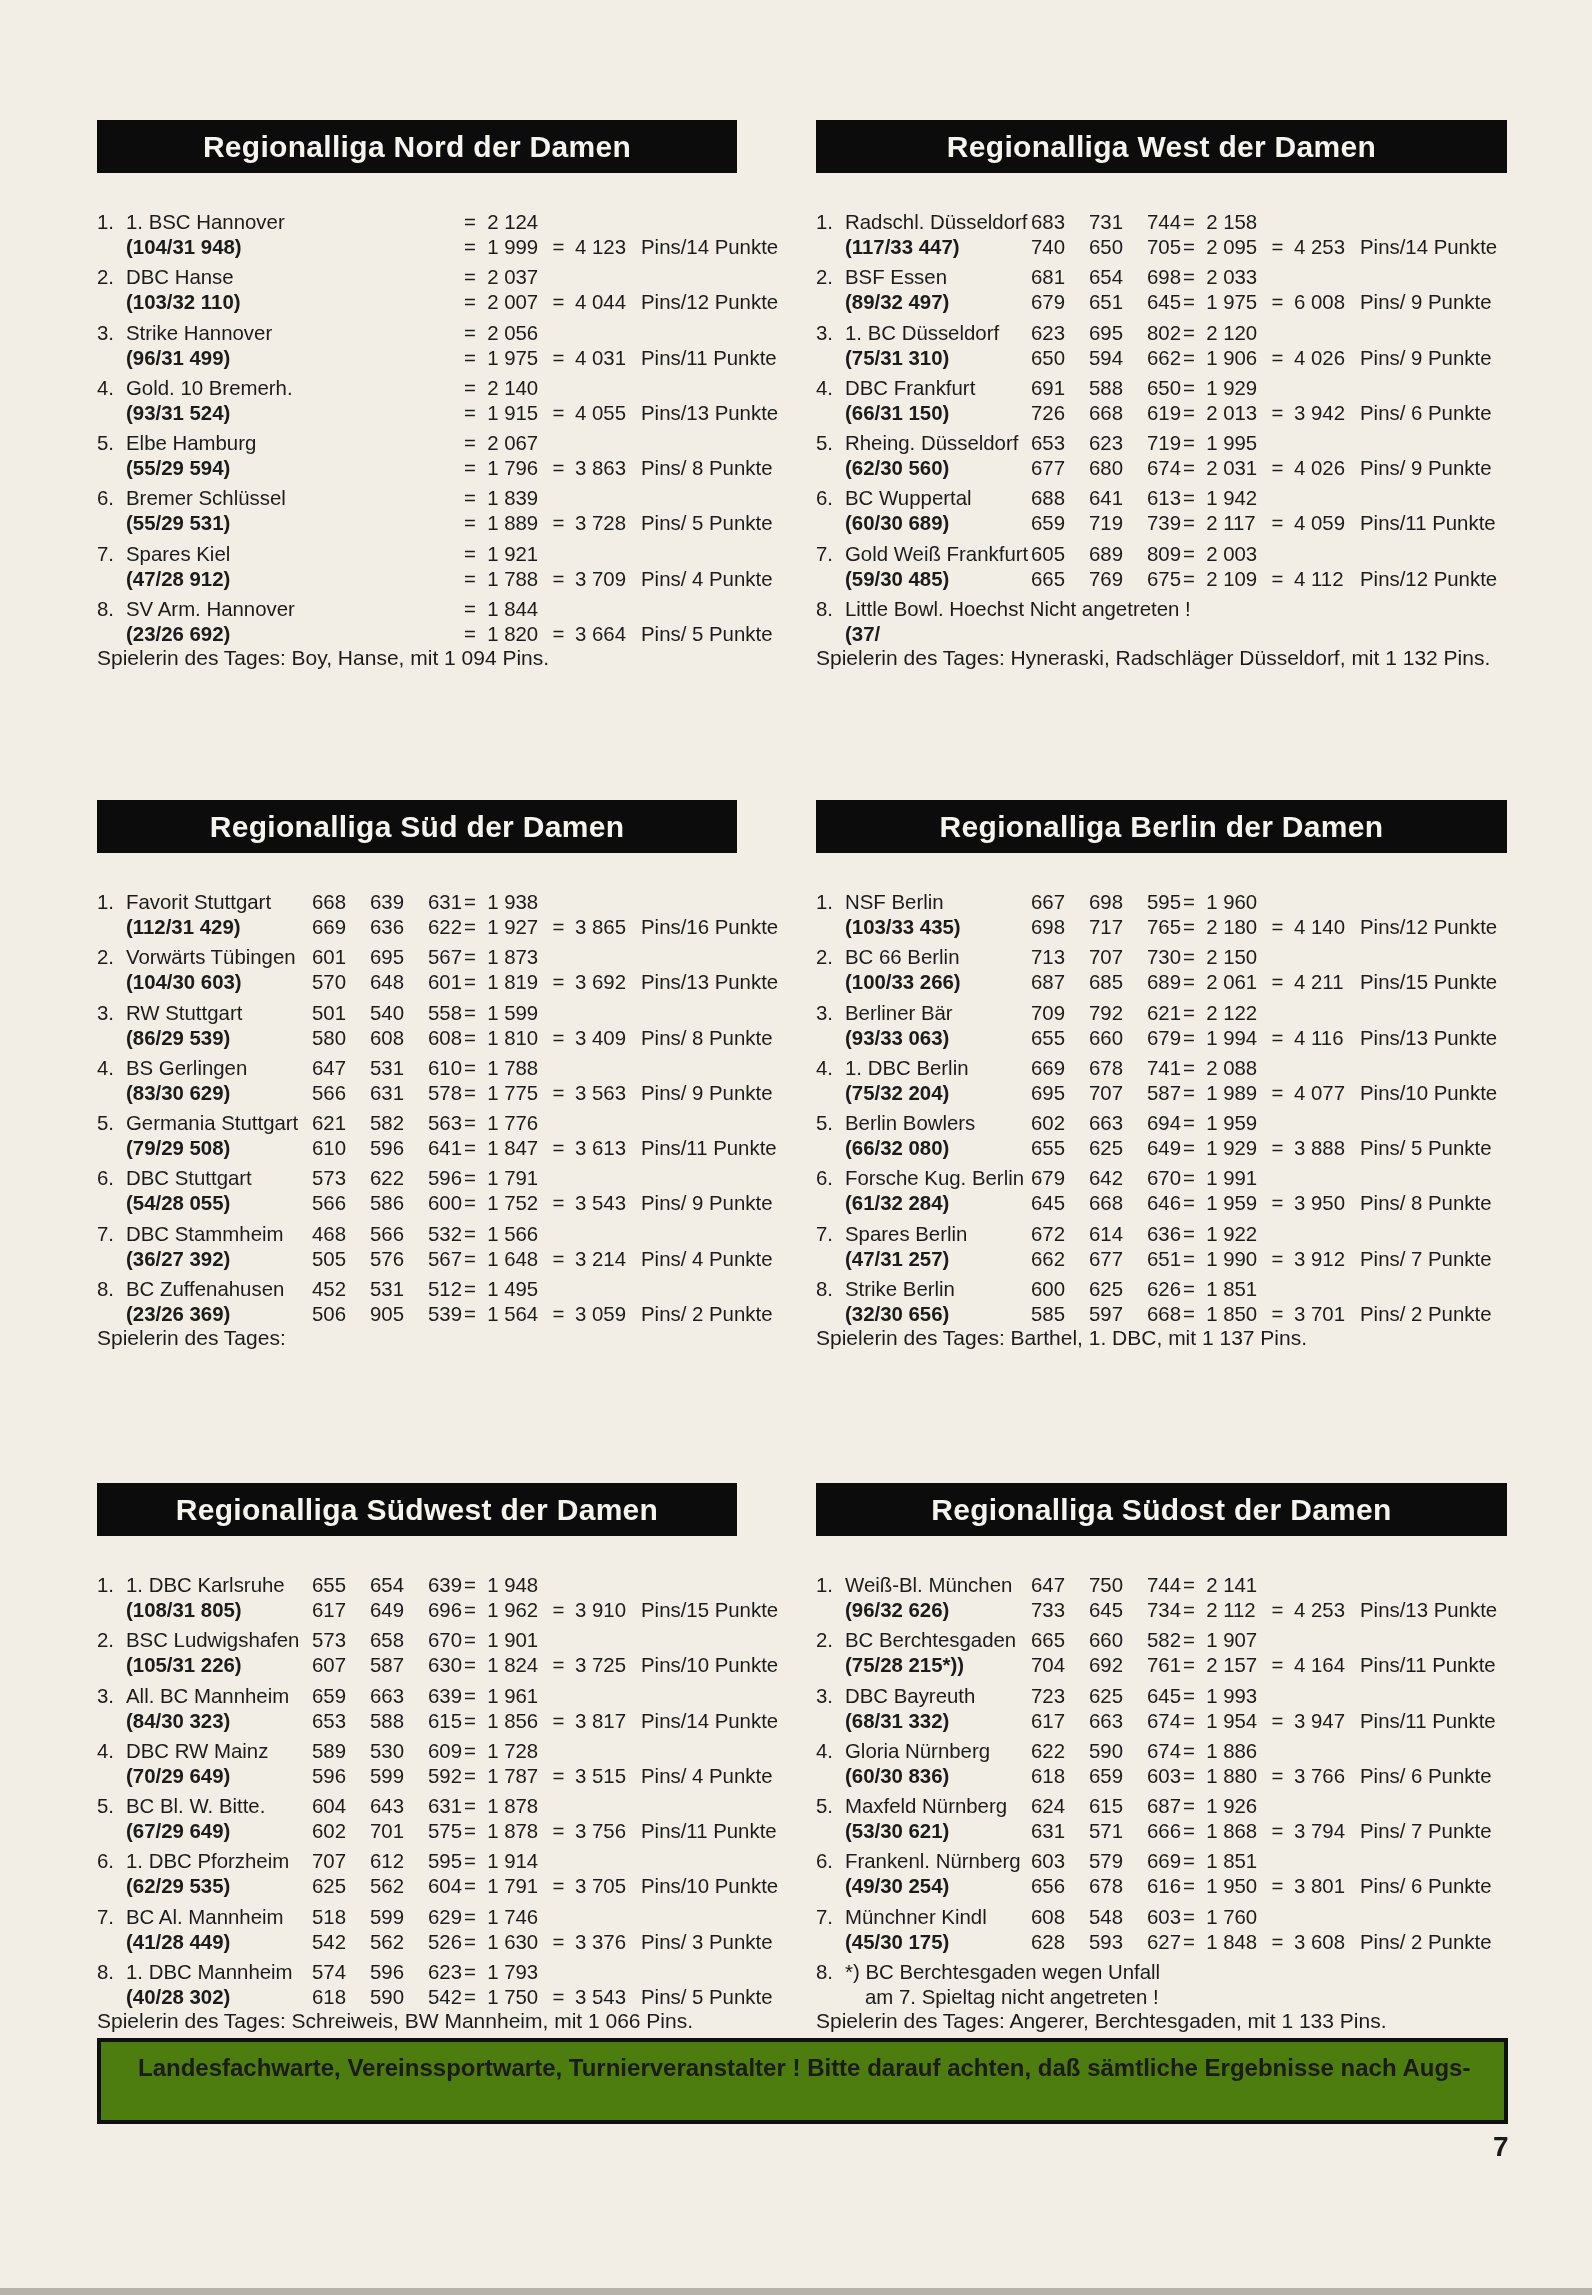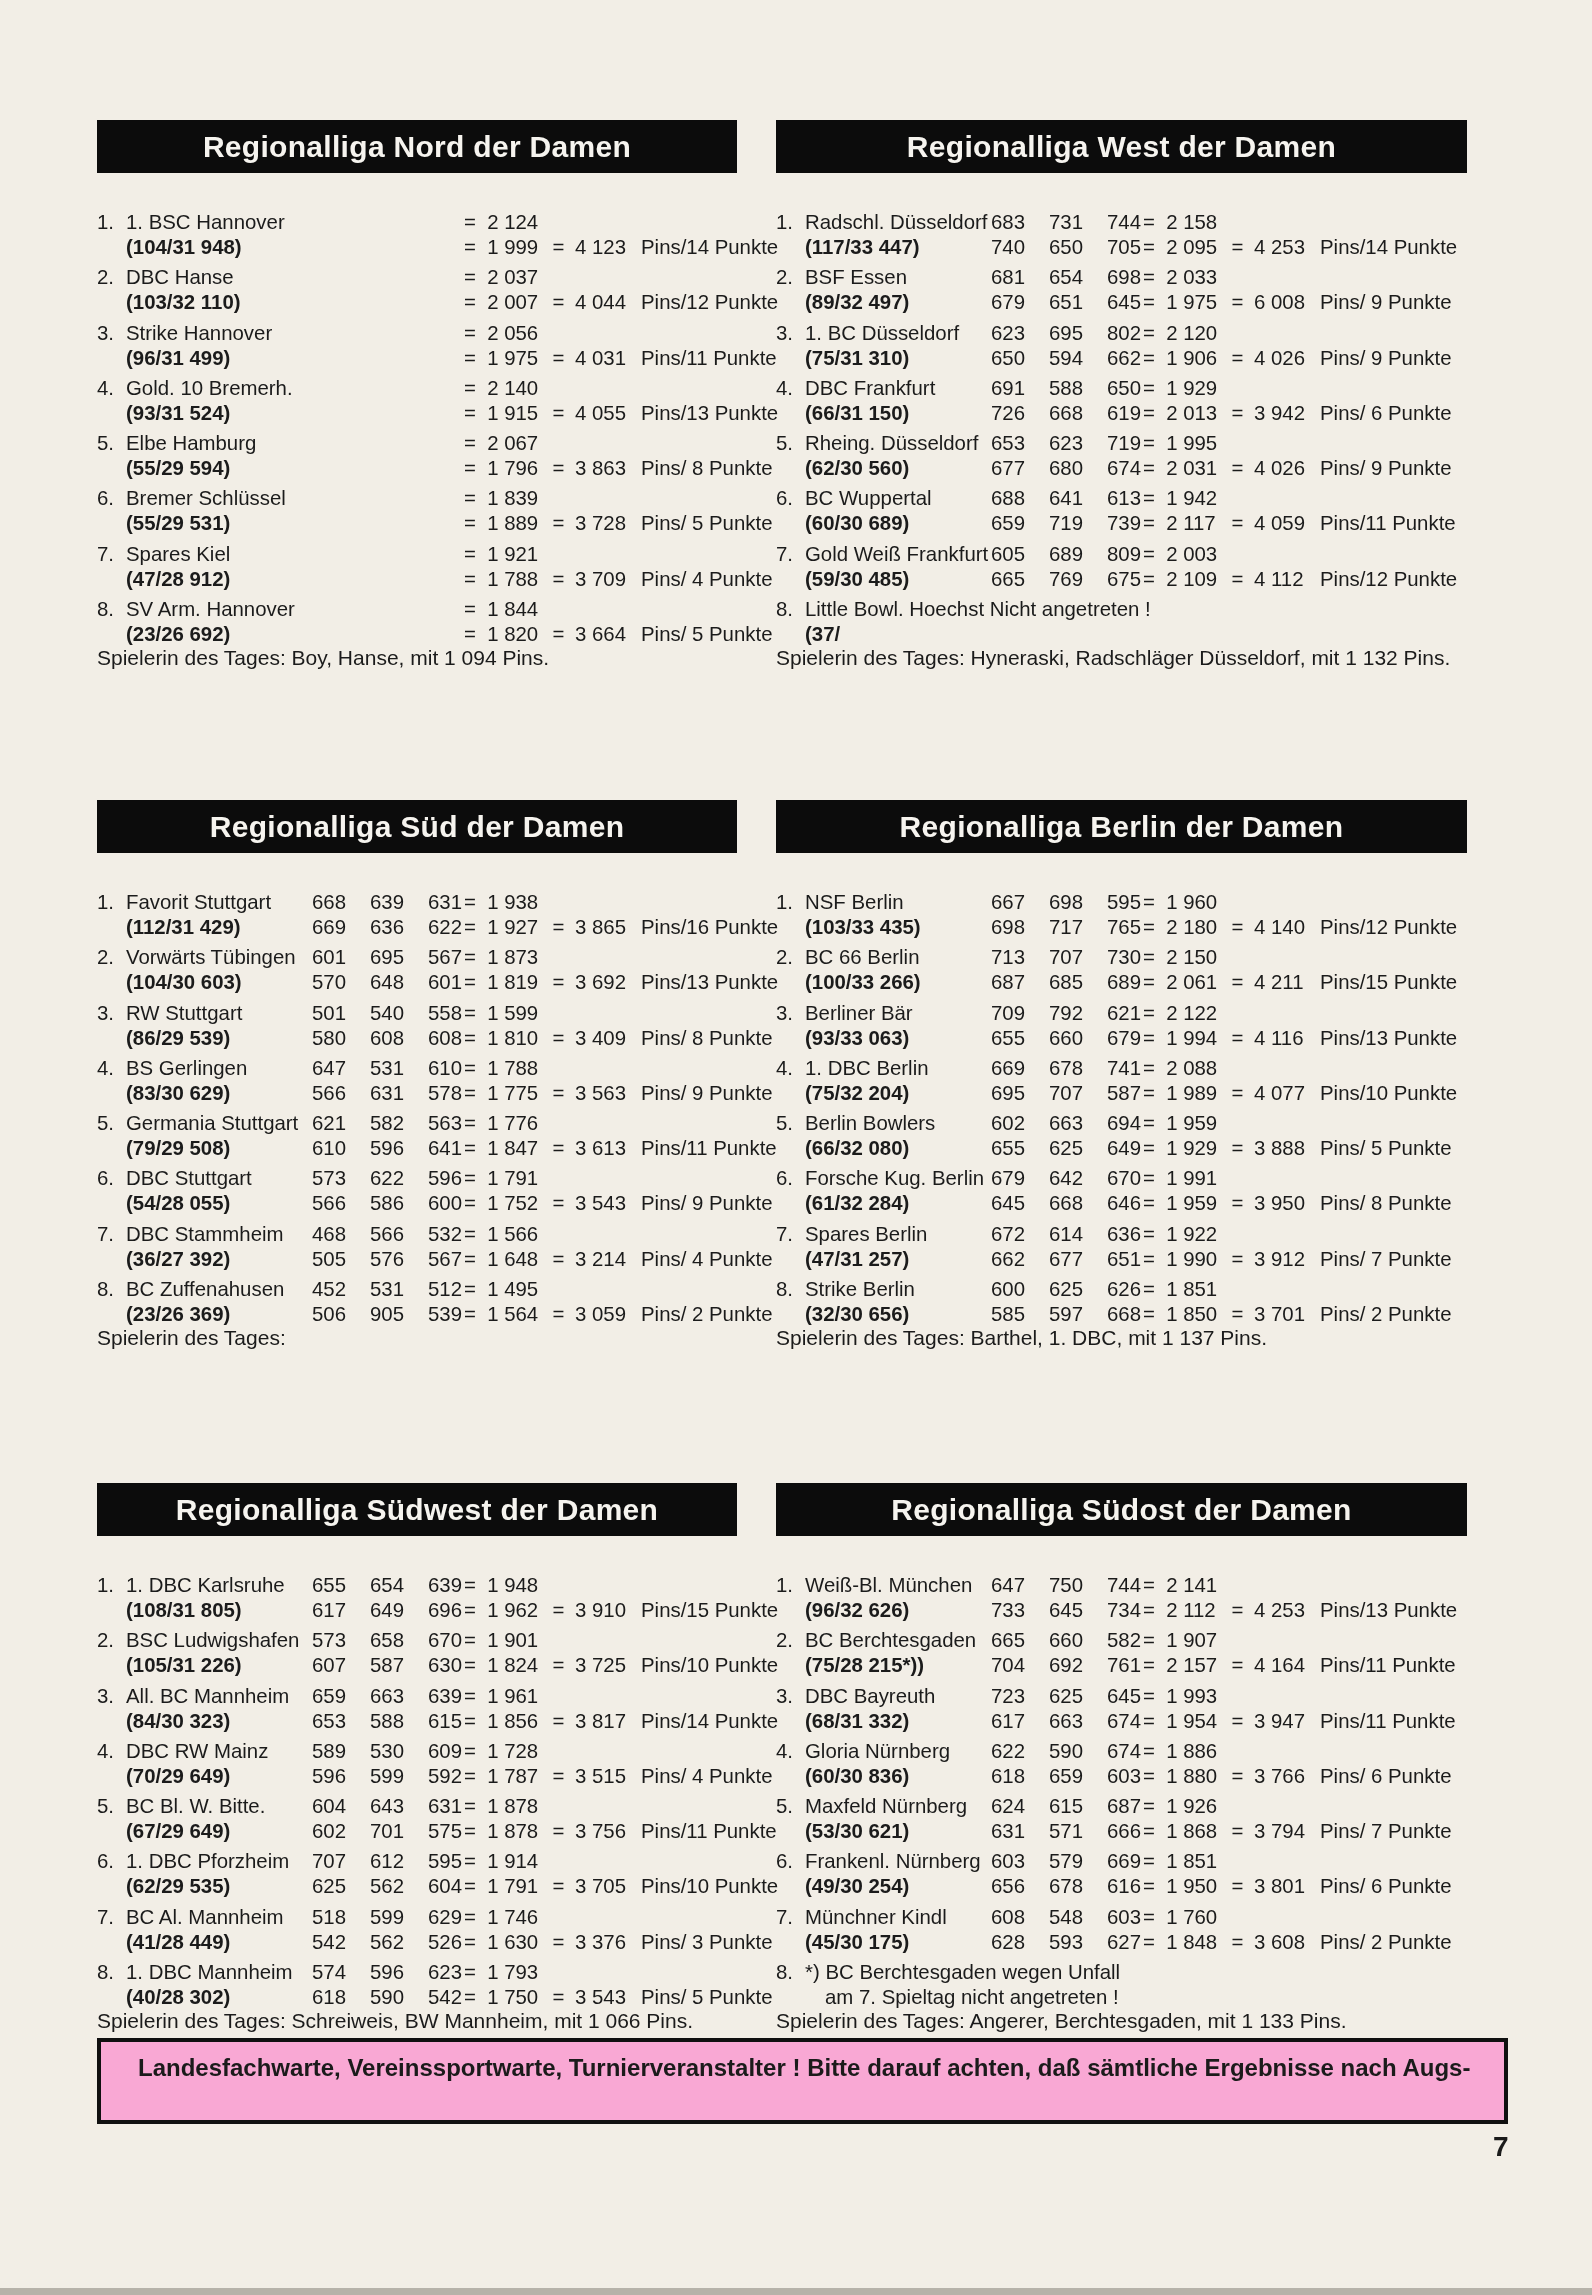--- a/index.html
+++ b/index.html
@@ -11,21 +11,21 @@
   body{
     position:relative;
     width:1593px;height:2295px;
     background:var(--bg);
     color:var(--ink);
     font-family:"Liberation Sans","DejaVu Sans",sans-serif;
     overflow:hidden;
   }
   .section{position:absolute;}
   .side-left{left:97px;width:666px;}
-  .side-right{left:776px;width:699px;}
+  .side-right{left:816px;width:699px;}
   .band-0{top:120px;}
   .band-1{top:800px;}
   .band-2{top:1483px;}
   .titlebar{
     height:53px;
     background:var(--bar);
     color:#f6f4ef;
     font-size:30px;
     font-weight:700;
     letter-spacing:0.3px;
@@ -58,21 +58,21 @@
   .indent{padding-left:20px;}
   .spielerin{
     position:absolute;left:0;top:526px;
     font-size:21px;white-space:pre;
   }
   #footer-box{
     position:absolute;left:97px;top:2038px;
     width:1411px;height:86px;
     border:4px solid #101010;
     box-sizing:border-box;
-    background:#f9a8d4;
+    background:#4d7c0f;
     padding:9.2px 13px 0 37px;
   }
   #footer-box .fline{
     font-size:24px;font-weight:700;line-height:33px;white-space:pre;
   }
   #page-number{
     position:absolute;left:1493px;top:2131px;
     font-size:28px;font-weight:700;
   }
   #scan-edge-bottom{

